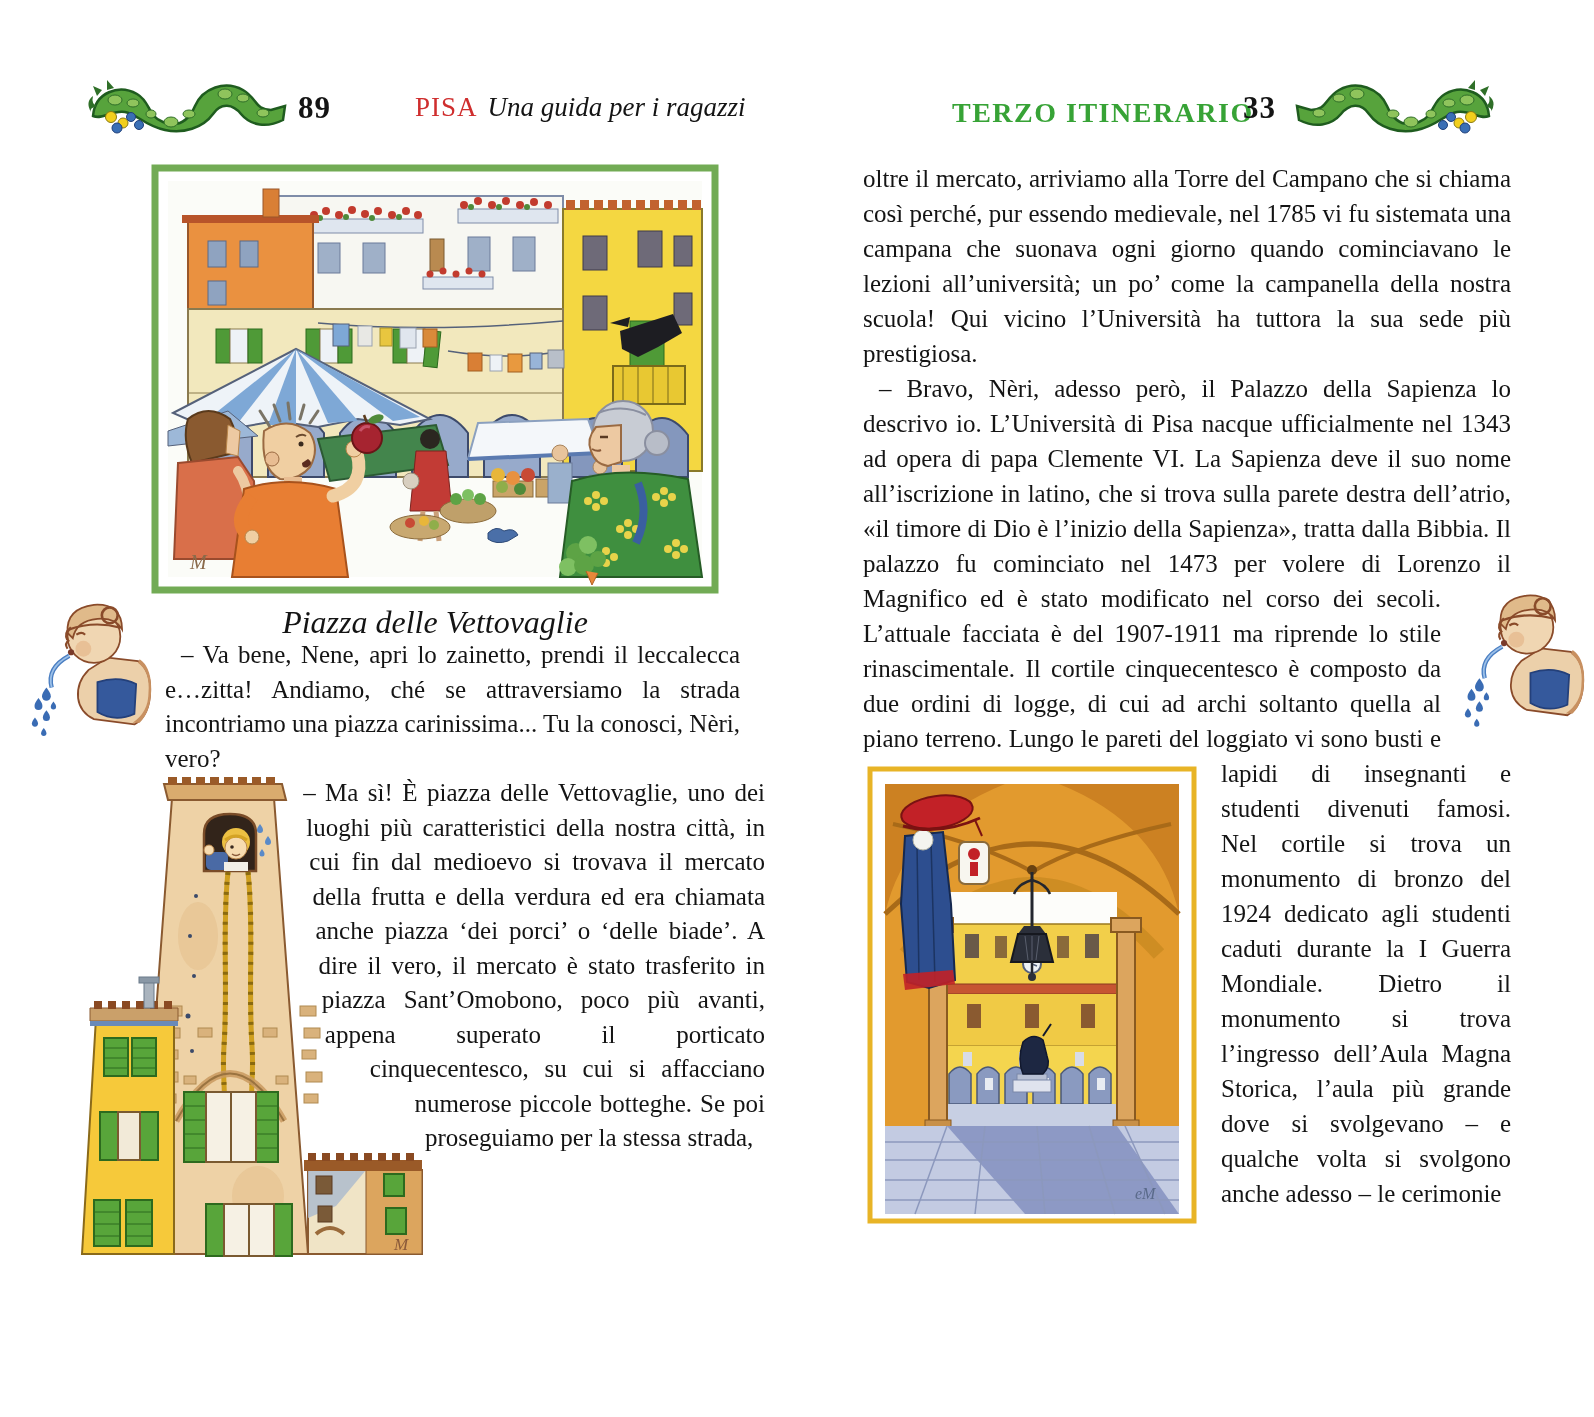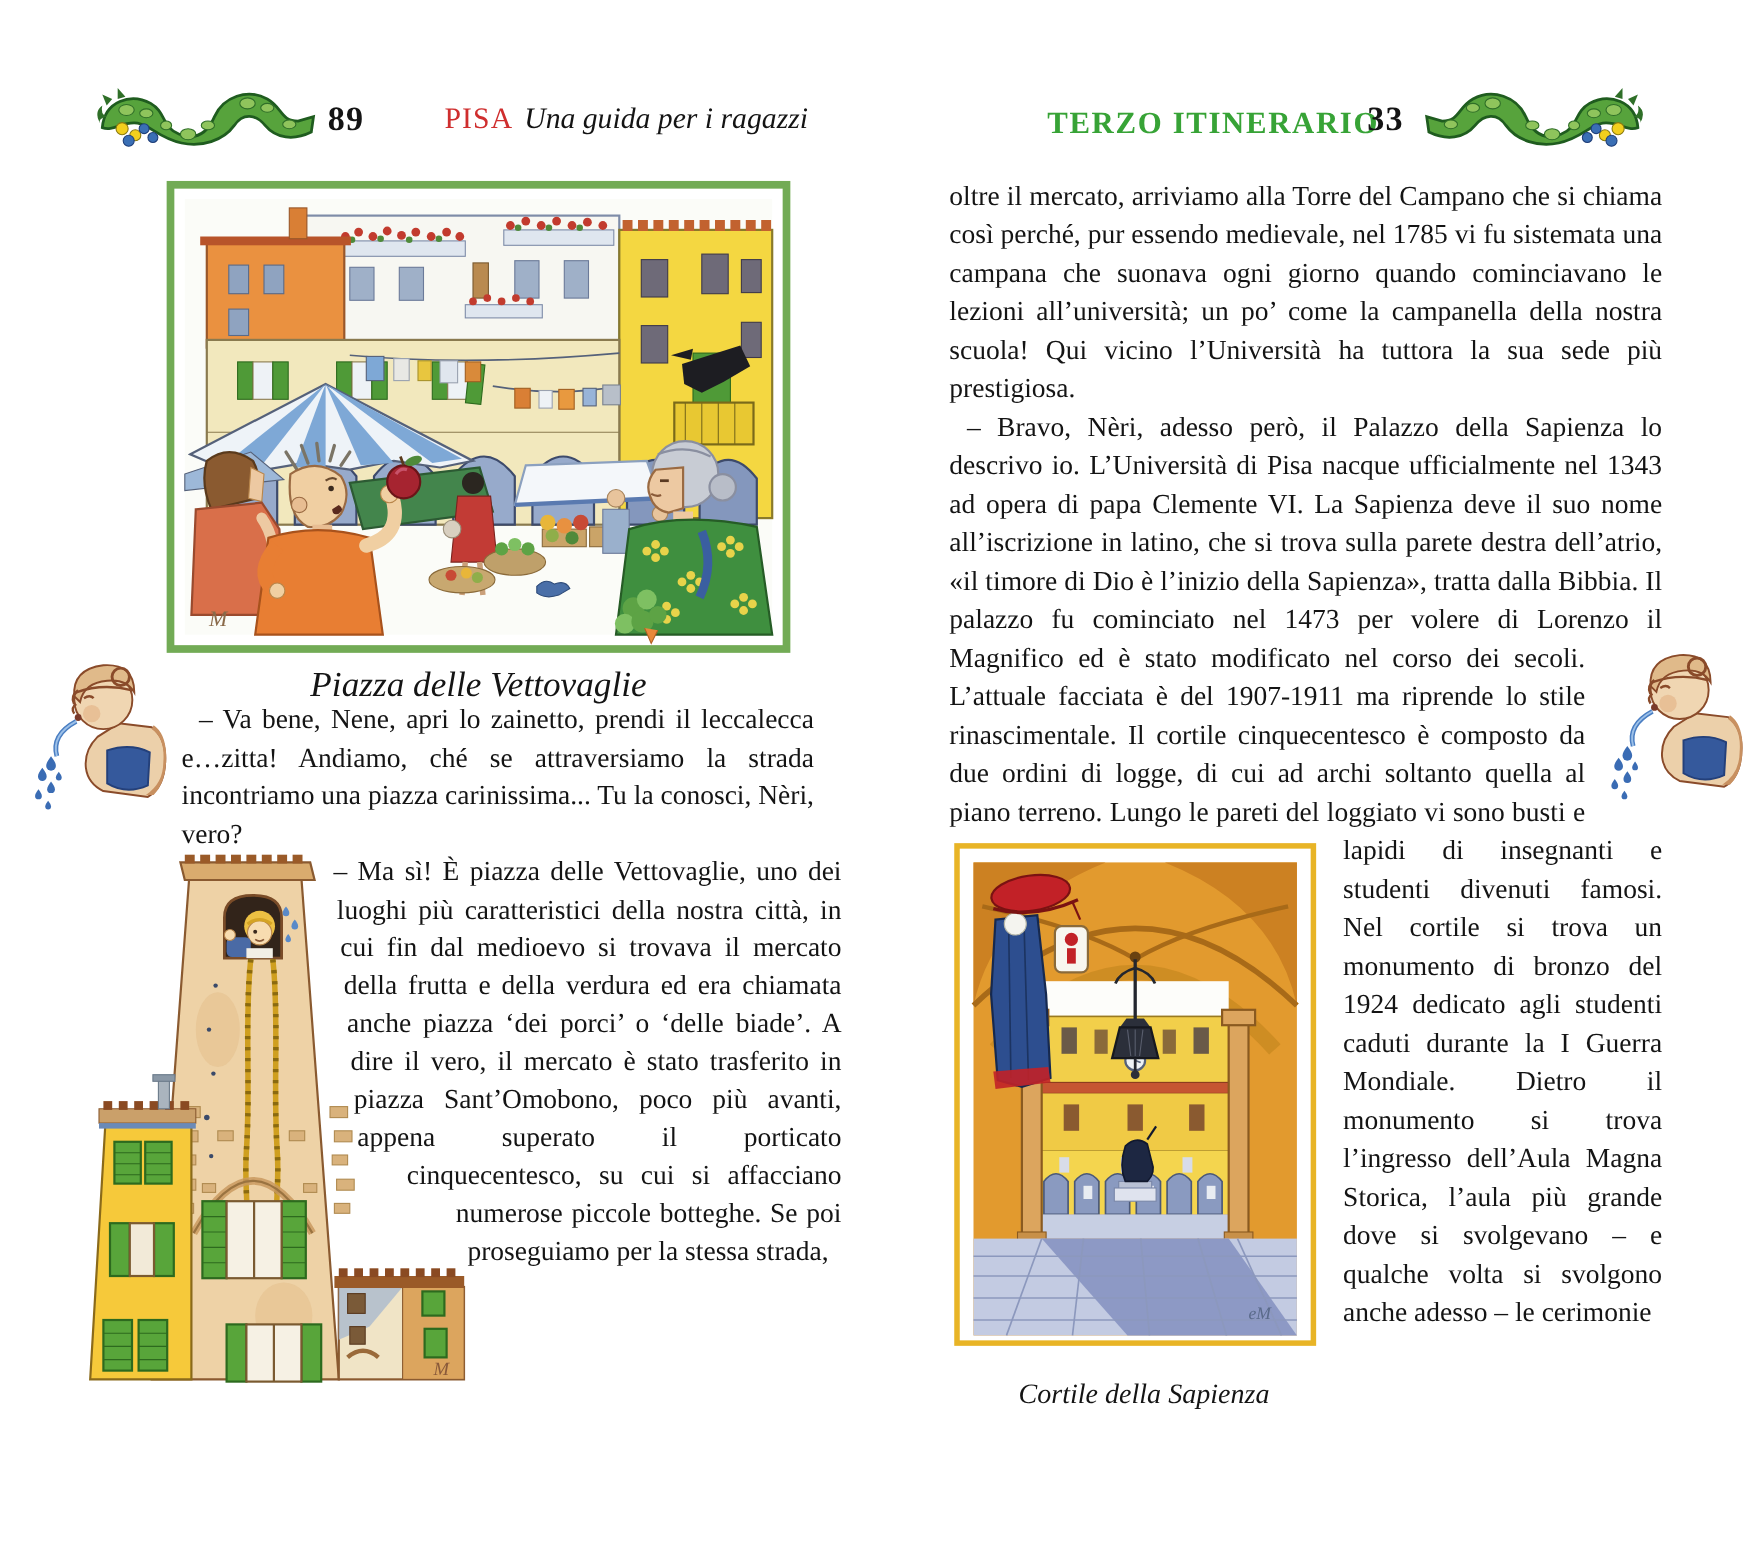--- a/index.html
+++ b/index.html
@@ -65,21 +65,21 @@
     <ellipse cx="178" cy="37" rx="6" ry="4" fill="#8fc45c" stroke="#2f6f28"></ellipse>
     <ellipse cx="66" cy="38" rx="5" ry="4" fill="#8fc45c" stroke="#2f6f28"></ellipse>
     <circle cx="26" cy="41" r="5.5" fill="#f2cf1d" stroke="#8a7a10"></circle>
     <circle cx="38" cy="47" r="5" fill="#f2cf1d" stroke="#8a7a10"></circle>
     <circle cx="32" cy="52" r="5" fill="#3a6fb5" stroke="#1f3f7a"></circle>
     <circle cx="46" cy="41" r="4.5" fill="#3a6fb5" stroke="#1f3f7a"></circle>
     <circle cx="54" cy="49" r="4.5" fill="#3a6fb5" stroke="#1f3f7a"></circle>
   </svg>
 </div>
 <div class="abs pagenum" style="left:298px; top:90px;">89</div>
-<div class="abs" id="left-title" style="left:404px; top:92px;text-align:center;">
+<div class="abs" id="left-title" style="left:415px; top:92px;text-align:center;">
   <span class="red">PISA</span><span class="it">Una guida per i ragazzi</span>
 </div>
 
 <div class="abs" id="right-header-title" style="left:952px; top:97px;">TERZO ITINERARIO</div>
 <div class="abs pagenum" style="left:1243px; top:90px;">33</div>
 <div class="abs" style="left:1292px; top:76px; transform:scaleX(-1);">
   <svg width="205" height="58" viewBox="0 0 205 58">
     <path d="M8,40 C10,16 34,8 52,18 C66,26 62,40 78,46 C94,52 104,44 110,30 C118,12 140,4 158,14 C172,22 170,34 186,34 L200,30 L198,44 C182,52 166,50 156,38 C148,28 136,26 128,38 C118,52 98,58 80,54 C60,50 52,38 40,36 C26,34 18,44 8,40 Z" fill="#57a33c" stroke="#1f5c1f" stroke-width="2.5"></path>
     <path d="M6,36 q-6,-10 2,-16 q-2,8 4,10 q-8,2 -6,6 Z" fill="#2f6f28"></path>
     <path d="M12,20 l-4,-10 l9,4 Z" fill="#2f6f28"></path>
@@ -661,17 +661,16 @@
           <circle cx="38" cy="56" r="10" fill="#f4f4ef" stroke="#b8b8a8"></circle>
           <ellipse cx="52" cy="28" rx="36" ry="16" fill="#c22127" stroke="#7a1212" stroke-width="2" transform="rotate(-8 52 28)"></ellipse>
           <path d="M18,42 Q55,52 95,34" fill="none" stroke="#7a1212" stroke-width="3"></path>
           <line x1="90" y1="36" x2="97" y2="52" stroke="#7a1212" stroke-width="2"></line>
           <rect x="74" y="58" width="30" height="42" rx="6" fill="#f8f6ef" stroke="#8a6a3a" stroke-width="2"></rect>
           <circle cx="89" cy="70" r="6" fill="#c22127"></circle>
           <rect x="85" y="78" width="8" height="14" fill="#c22127"></rect>
           <text x="250" y="415" class="sig" font-size="16" fill="#5a6a8a">eM</text>
         </g>
       </svg>
-      <span class="fig-caption-center">Cortile della Sapienza</span>
     </span>
     <span>loggiato vi sono busti e lapidi di insegnanti e studenti divenuti famosi. Nel cortile si trova un monumento di bronzo del 1924 dedicato agli studenti caduti durante la I Guerra Mondiale. Dietro il monumento si trova l’ingresso dell’Aula Magna Storica, l’aula più grande dove si svolgevano – e qualche volta si svolgono anche adesso – le cerimonie</span>
   </p>
 </div>
 
 </body></html>

